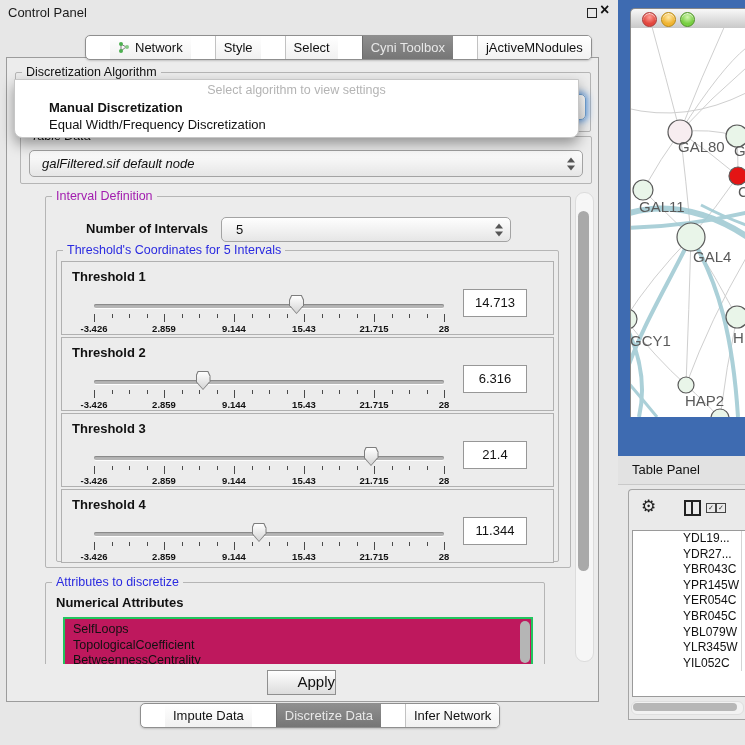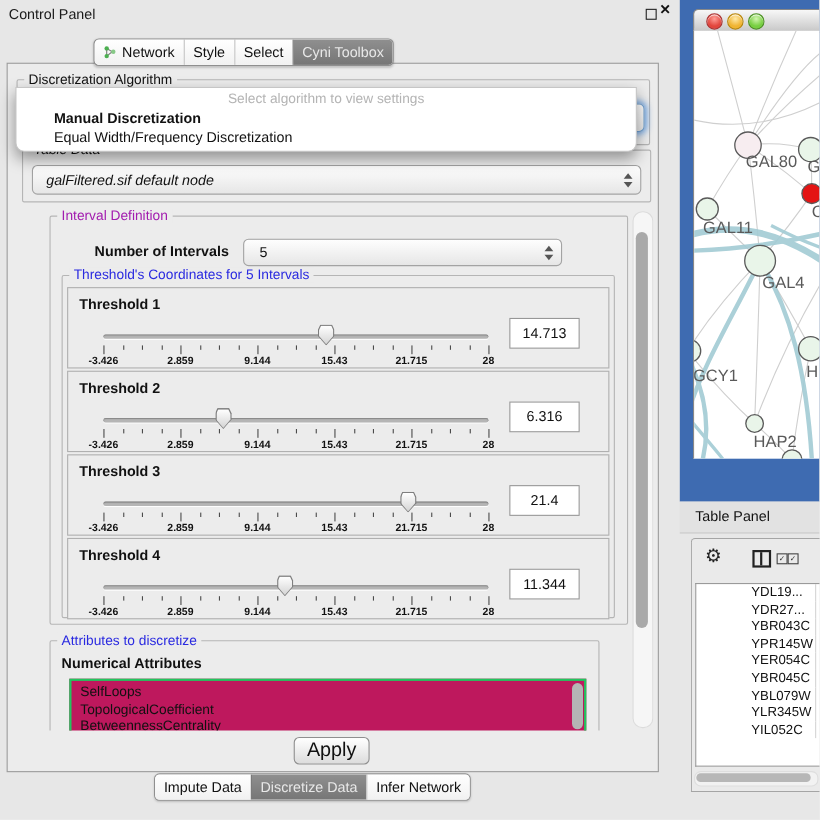--- a/index.html
+++ b/index.html
@@ -7,21 +7,21 @@
        font-family:"Liberation Sans",sans-serif;color:#111;}
   #root{position:relative;width:745px;height:745px;}
   
   .cp-titlebar{position:absolute;left:0;top:0;width:618px;height:26px;}
   .cp-title{position:absolute;left:8px;top:5px;font-size:13px;color:#1a1a1a;}
   .float-icon{position:absolute;left:587px;top:8px;width:8px;height:8px;border:1.5px solid #222;background:transparent;}
   .close-icon{position:absolute;left:600px;top:1px;font-size:16px;font-weight:900;color:#111;}
   .seg-tabs{position:absolute;display:flex;height:23px;border:1px solid #8f8f8f;border-radius:5px;
             background:#fff;box-shadow:0 1px 2px rgba(0,0,0,.18);overflow:hidden;z-index:6;}
   .seg-tabs .tab{padding:0 8px;line-height:22px;font-size:13px;display:flex;align-items:center;gap:5px;
-                 border-left:1px solid #c2c2c2;background:linear-gradient(#ffffff,#f1f1f1);white-space:nowrap;}
+                 border-left:1px solid #c2c2c2;background:linear-gradient(#ffffff,#f1f1f1);white-space:nowrap;margin-left:24px;}
   .seg-tabs .tab:first-child{border-left:none;}
   .seg-tabs .tab.selected{background:linear-gradient(#8f8f8f,#767676);color:#e8e8e8;border-left-color:#6d6d6d;}
   #top-tabs{left:85px;top:35px;}
   #bottom-tabs{left:140px;top:703px;}
   .main-panel{position:absolute;left:6px;top:57px;width:591px;height:643px;background:#ececec;
               border:1px solid #9c9c9c;}
   .group{position:absolute;border:1px solid #b5b5b5;border-radius:2px;}
   .group>.gtitle{position:absolute;top:-8px;left:6px;background:#ececec;padding:0 4px;font-size:12.5px;}
   .gtitle.green{color:#a21caf;}
   .gtitle.blue{color:#2a2ae0;}
@@ -71,21 +71,21 @@
   .value-box{position:absolute;right:26px;top:27px;width:62px;height:26px;background:#fff;
              border:1px solid #979797;font-size:13px;text-align:center;line-height:26px;}
   #attr-group{left:33px;top:392px;width:498px;height:140px;}
   #attr-label{position:absolute;left:10px;top:12px;font-size:13px;font-weight:bold;}
   #attr-list{position:absolute;left:17px;top:34px;width:466px;height:80px;background:#be185d;
              border:2px solid #22c55e;overflow:hidden;}
   #attr-list .litem{font-size:12.5px;line-height:15.5px;padding-left:8px;white-space:nowrap;}
   #attr-list{padding-top:3px;}
   #list-thumb{position:absolute;right:1px;top:2px;width:10px;height:42px;background:#b5b5b5;border-radius:5px;}
   #apply-btn{position:absolute;left:260px;top:612px;width:67px;height:23px;border:1px solid #8f8f8f;
-             border-radius:5px;background:linear-gradient(#ffffff,#dcdcdc);font-size:18px;text-align:center;line-height:21px;}
+             border-radius:0;background:linear-gradient(#ffffff,#dcdcdc);font-size:15px;text-align:right;line-height:21px;}
   
   #desktop{position:absolute;left:618px;top:0;width:127px;height:456px;background:#3e6bb1;}
   #net-window{position:absolute;left:12px;top:8px;width:115px;height:409px;}
   #net-titlebar{position:absolute;left:0;top:0;right:0;height:20px;background:linear-gradient(#f8f8f8,#c6c6c6);
                 border:1px solid #888;border-right:none;border-radius:5px 0 0 0;}
   .light{position:absolute;top:3px;width:13px;height:13px;border-radius:50%;box-shadow:inset 0 1px 1px rgba(255,255,255,.8);}
   #light-red{left:11px;background:radial-gradient(circle at 50% 32%,#ff9d96,#e2463d 60%);border:1px solid #a33;}
   #light-yellow{left:30px;background:radial-gradient(circle at 50% 32%,#ffe9a8,#f0b432 60%);border:1px solid #b8860b;}
   #light-green{left:49px;background:radial-gradient(circle at 50% 32%,#d2f5b0,#77cf41 60%);border:1px solid #4c9023;}
   #net-canvas{position:absolute;left:0;top:20px;right:0;bottom:0;background:#fff;border-left:1px solid #888;overflow:hidden;}
@@ -139,20 +139,23 @@
         <span>Network</span>
       </div>
       <div class="tab">
         <span>Style</span>
       </div>
       <div class="tab">
         <span>Select</span>
       </div>
       <div class="tab selected">
         <span>Cyni Toolbox</span>
+      </div>
+      <div class="tab">
+        <span>jActiveMNodules</span>
       </div>
     </div>
 
   <div class="main-panel">
 
     <div id="algo-group" class="group">
       <span class="gtitle">Discretization Algorithm</span>
     </div>
     <div id="algo-combo" class="combo">
       <span class="cval"></span>

